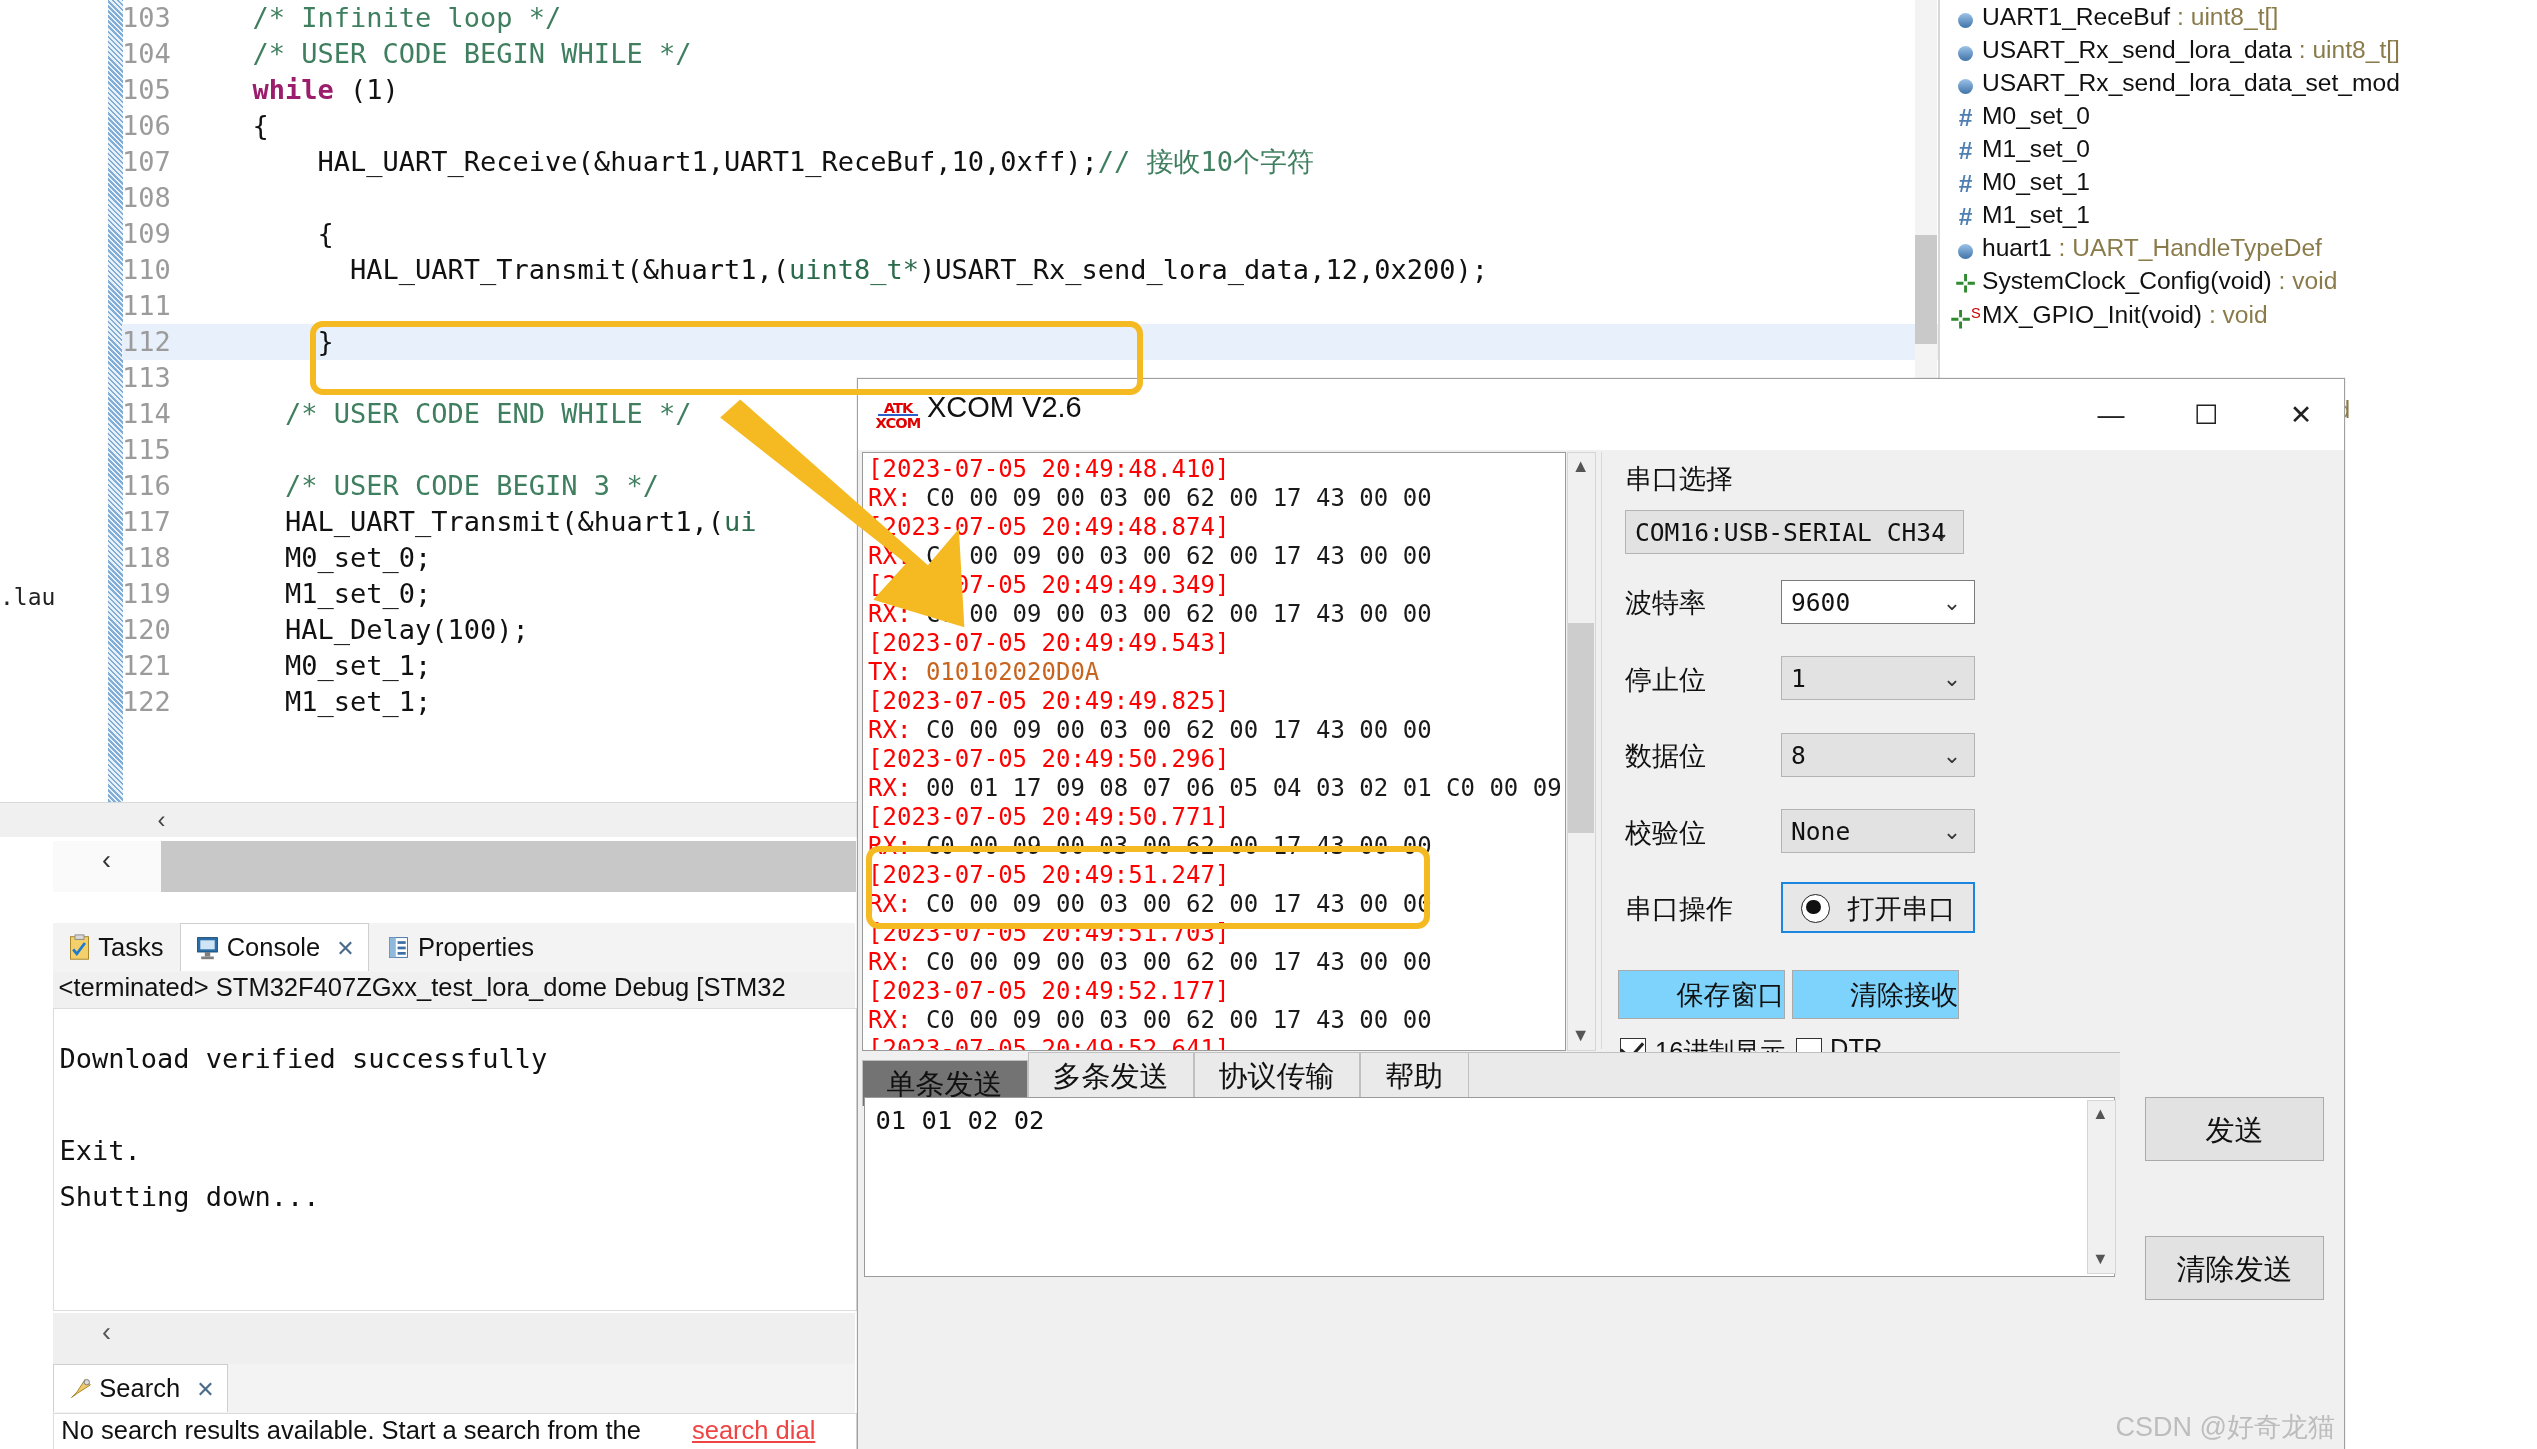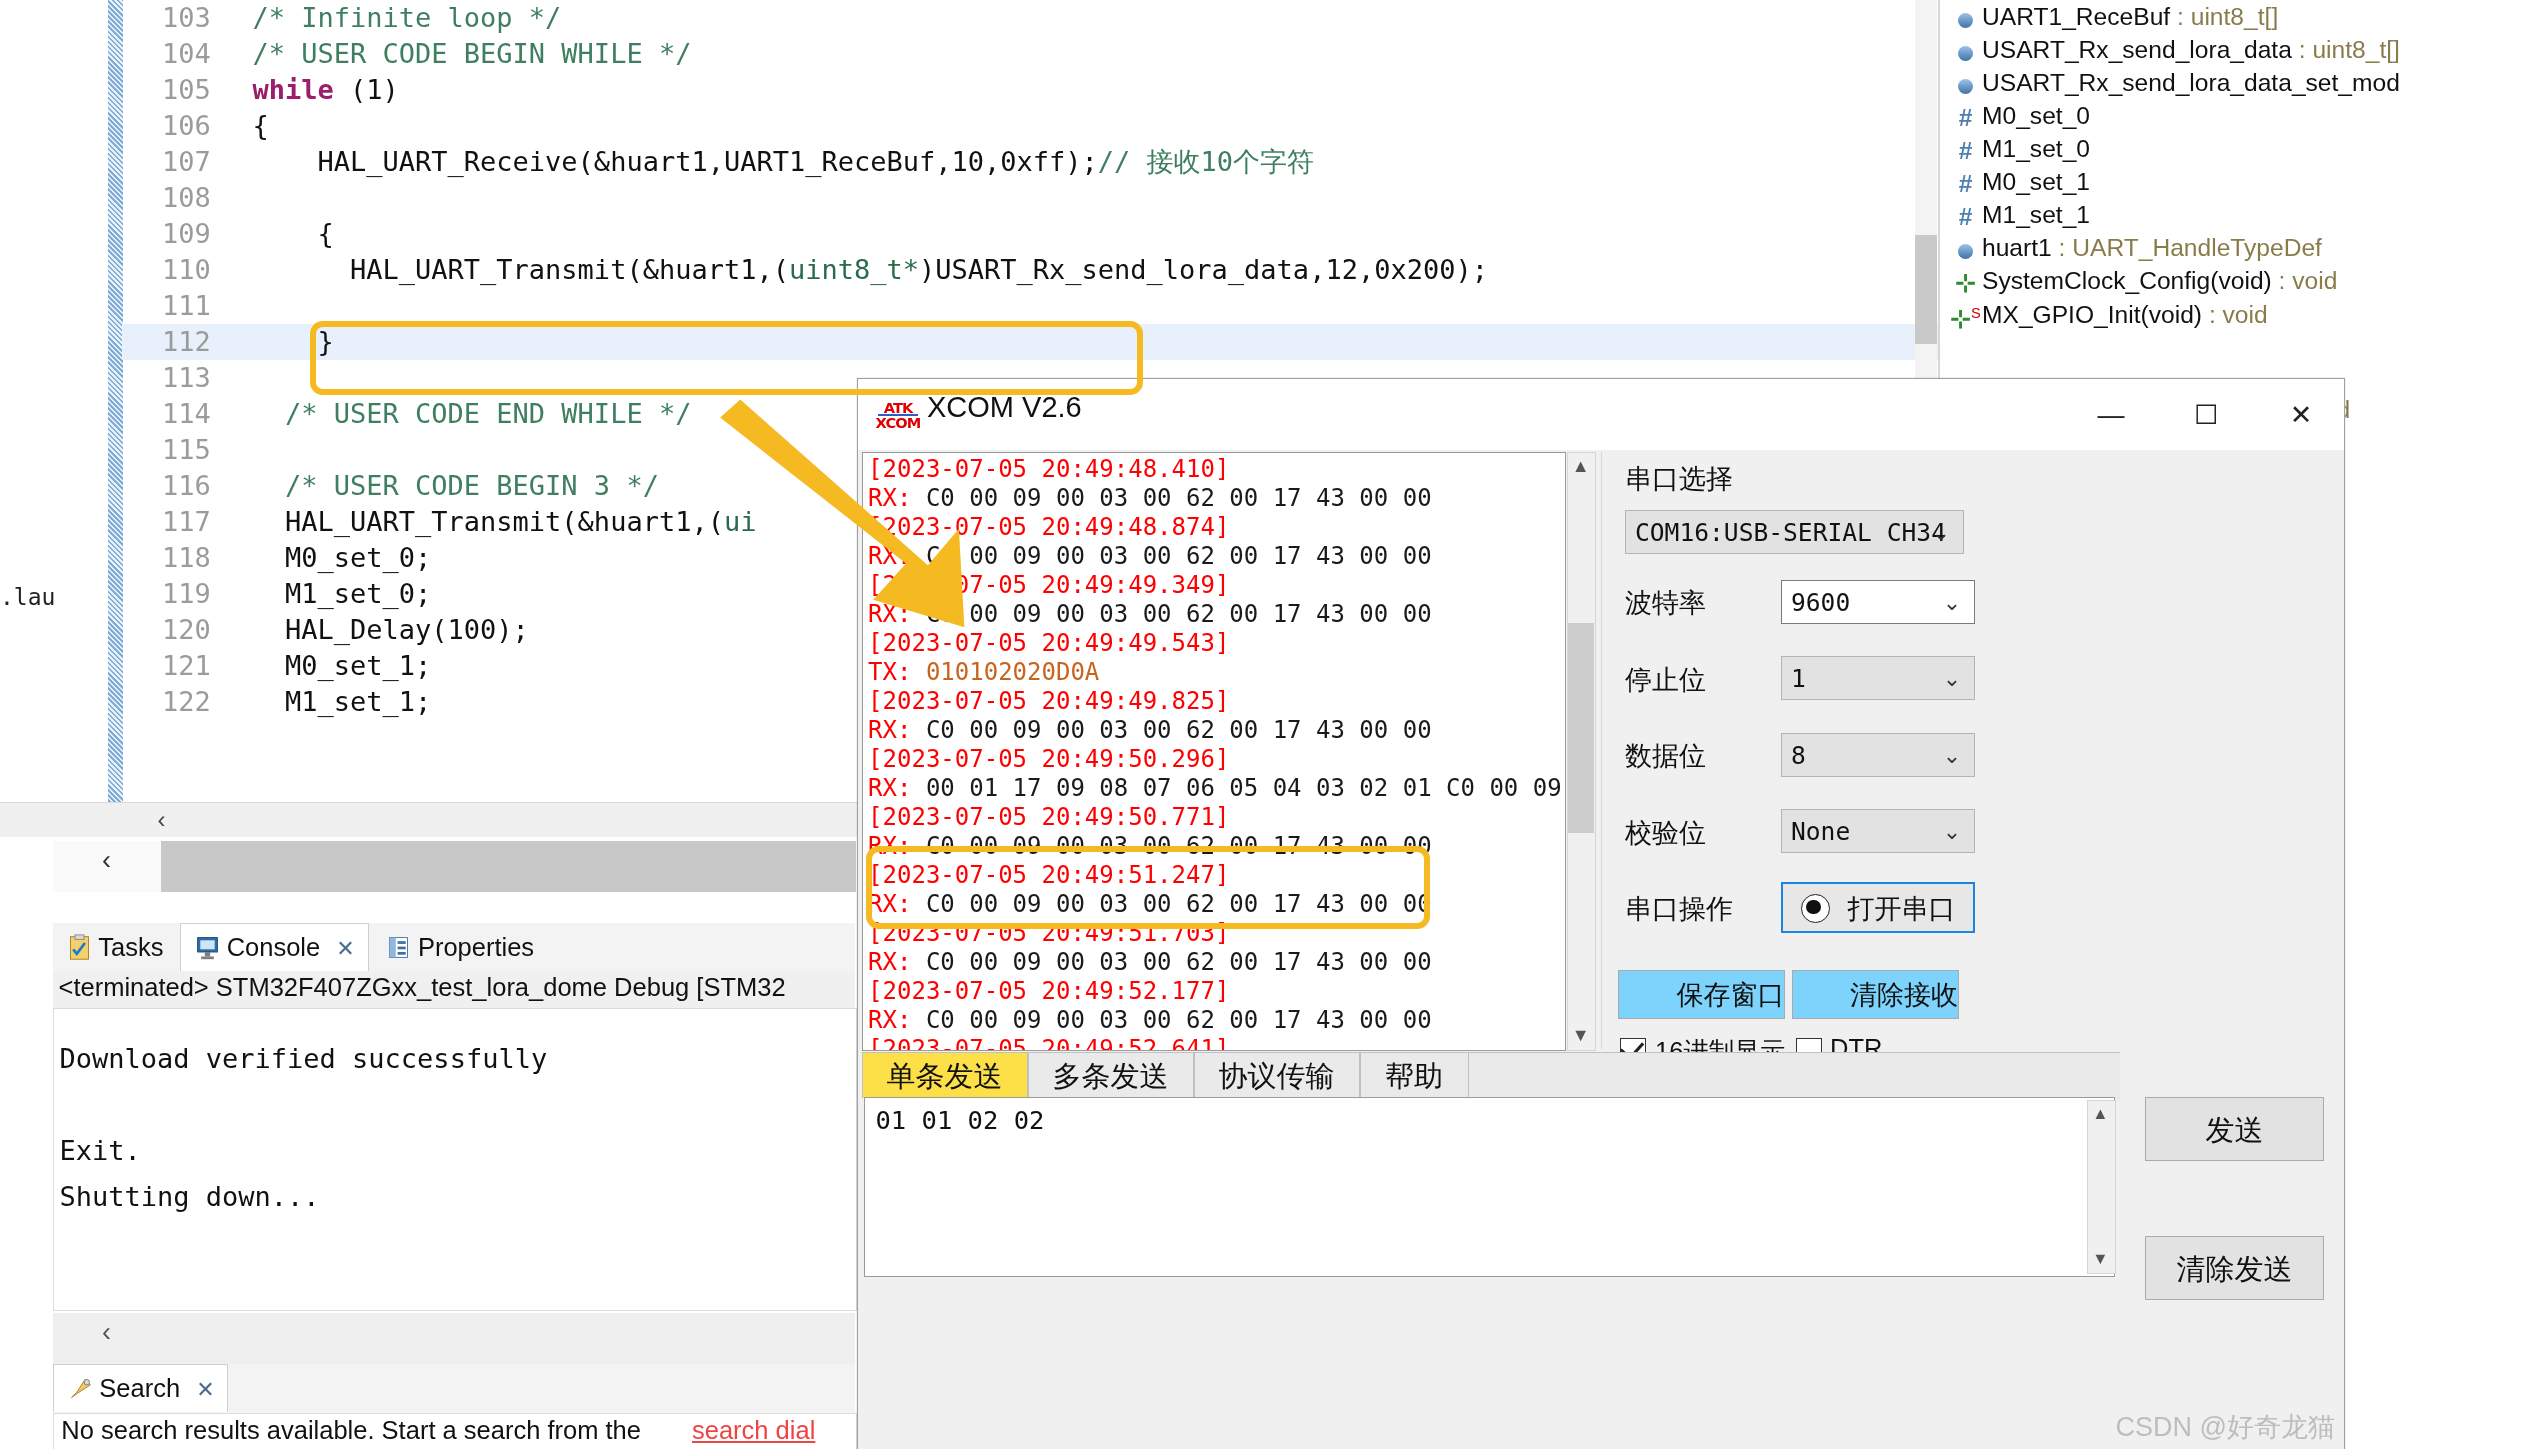--- a/index.html
+++ b/index.html
@@ -14,21 +14,21 @@
   #editor{position:absolute;left:0;top:0;width:1942px;height:837px;background:#fff;overflow:hidden;}
   .ruler-col{position:absolute;left:108px;top:0;width:14.6px;height:837px;
      background:
        repeating-linear-gradient(45deg,#7aa9d6 0 1.8px,#e8f0f8 1.8px 3.6px);
      opacity:.95;}
   .left-stub{position:absolute;left:0;top:0;width:108px;height:837px;background:#fff;}
   .lau-label{position:absolute;left:0px;top:584px;font-size:23px;color:#222;font-family:"DejaVu Sans Mono",monospace;}
   .codelines{position:absolute;left:122px;top:0;width:1820px;height:837px;}
   .cl{position:relative;height:36px;line-height:36px;white-space:pre;font-family:"DejaVu Sans Mono",monospace;font-size:27px;}
   .ln{position:absolute;left:0;width:84px;text-align:left;color:#9b9b9b;font-size:27px;
-      font-family:"DejaVu Sans Mono",monospace;margin-left:40px;}
+      font-family:"DejaVu Sans Mono",monospace;}
   .code{position:absolute;left:98px;color:#111;}
   .cmt{color:#3f7f5f;}
   .kw{color:#9b1d6b;font-weight:bold;}
   .typ{color:#2a6b4b;}
   .hl-row{background:#e8f0fb;}
   
   .ed-rightline{position:absolute;left:1938px;top:0;width:1.8px;height:837px;background:#d7d7d7;}
   
   .ed-vscroll{position:absolute;left:1915px;top:0;width:22px;height:837px;background:#f3f3f3;}
   .ed-vthumb{position:absolute;left:1915px;top:235px;width:22px;height:109px;background:#c9c9c9;}
@@ -98,21 +98,21 @@
   .chk.on::after{content:'';position:absolute;left:3.6px;top:-1.8px;width:11px;height:18px;border:solid #222;
         border-width:0 3.6px 3.6px 0;transform:rotate(42deg);}
   .ctext{position:absolute;font-size:25.5px;color:#111;}
   .numin{position:absolute;background:#fff;border:0.9px solid #888;height:42px;line-height:42px;
          font-family:"DejaVu Sans Mono",monospace;font-size:25.5px;padding-left:9px;box-sizing:border-box;color:#111;}
 
   
   #sendtabs{position:absolute;left:3.6px;top:602px;width:1258px;height:47px;}
   .stab{position:absolute;top:0;height:47px;line-height:47px;font-size:29px;color:#111;text-align:center;
         background:#eaeaea;border:0.9px solid #c0c0c0;box-sizing:border-box;}
-  .stab.active{background:#fde047;border-bottom:0.9px solid #fff;}
+  .stab.active{background:#737373;border-bottom:0.9px solid #fff;margin-top:8px;}
   #sendbox{position:absolute;left:5.5px;top:647px;width:1249px;height:178px;background:#fff;border:1.8px solid #9a9a9a;}
   #sendtext{position:absolute;left:11px;top:7.3px;font-family:"DejaVu Sans Mono",monospace;font-size:25.5px;color:#111;}
   #send-vtrack{position:absolute;left:1222px;top:1.8px;width:27px;height:172px;background:#f0f0f0;border:0.9px solid #d5d5d5;}
   .sbtn{position:absolute;background:#e2e2e2;border:0.9px solid #aaa;height:64px;line-height:64px;text-align:center;
         font-size:29px;color:#111;box-sizing:border-box;}
   .watermark{position:absolute;right:9px;bottom:5.5px;font-size:27px;color:#bdbdbd;}
 
   
   .anno-rect{position:absolute;border:6.4px solid #f5b921;border-radius:12.8px;pointer-events:none;}
   .anno-arrow{position:absolute;pointer-events:none;}

